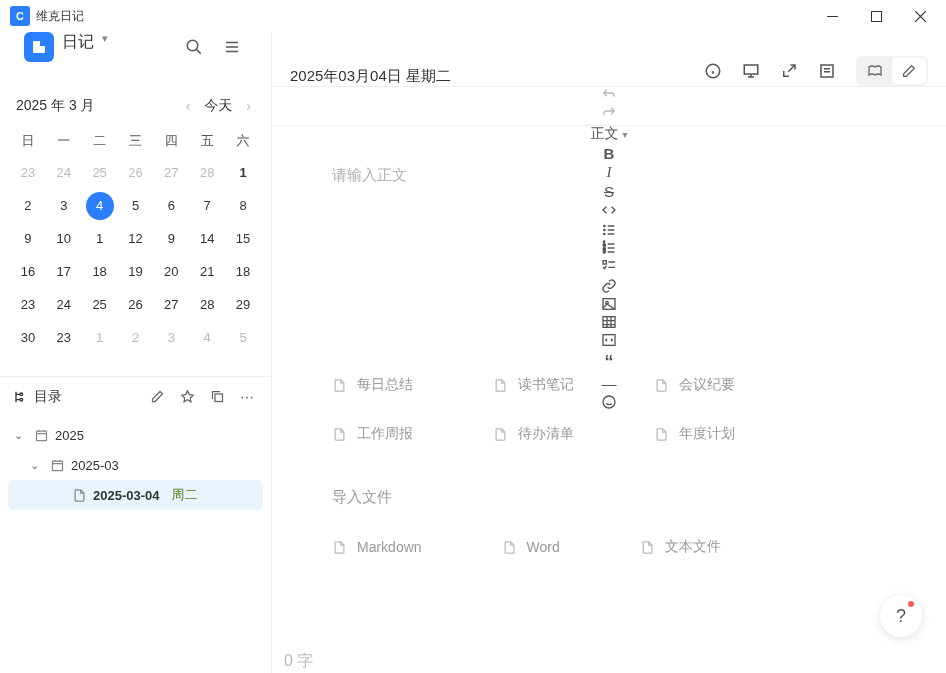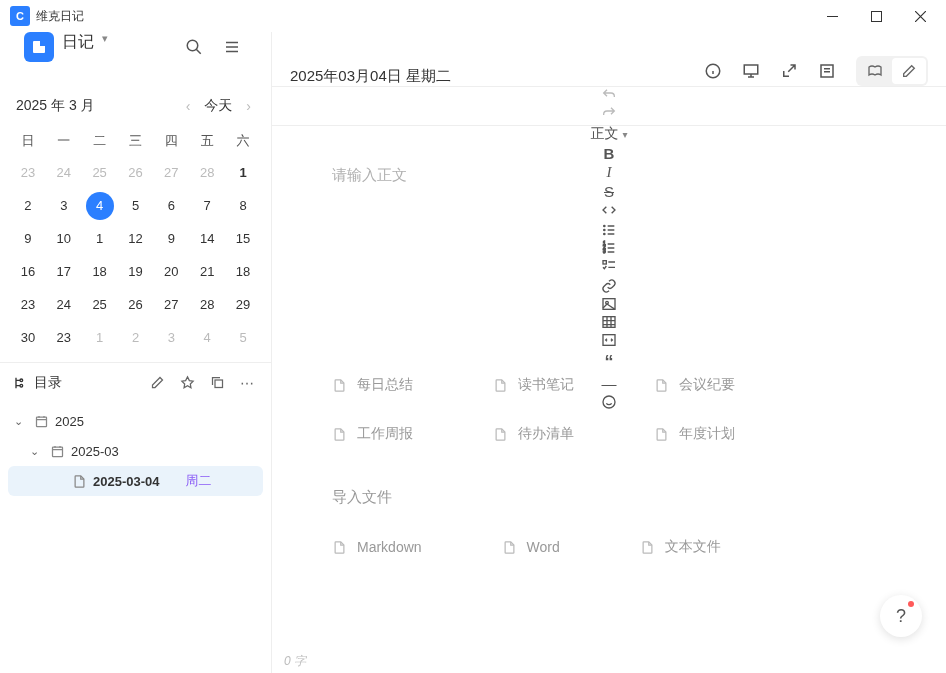--- a/index.html
+++ b/index.html
@@ -31,29 +31,29 @@
 .cal-head .nav { color: #bbb; padding: 2px 4px; cursor: pointer; }
 .cal-head .today { color: #333; padding: 2px 6px; cursor: pointer; }
 .cal-grid { display: grid; grid-template-columns: repeat(7, 1fr); padding: 0 10px 8px; }
 .cal-cell { height: 33px; display: flex; align-items: center; justify-content: center; font-size: 13px; color: #333; cursor: pointer; }
 .cal-cell.dim { color: #bbb; }
 .cal-cell.hdr { color: #555; font-weight: normal; cursor: default; height: 30px; }
 .cal-cell.sel span { width: 28px; height: 28px; background: #2b7fff; color: #fff; border-radius: 50%; display: flex; align-items: center; justify-content: center; }
 .cal-cell.bold { font-weight: bold; }
 
 
-.dir-head { height: 40px; border-top: 1px solid #eee; display: flex; align-items: center; padding: 0 12px; gap: 6px; font-size: 14px; color: #333; }
+.dir-head { height: 40px; border-top: 1px solid #eee; display: flex; align-items: center; padding: 0 12px; gap: 6px; font-size: 14px; color: #333; margin-top: 14px; }
 .dir-head .sp { flex: 1; }
 .dir-head .mini { width: 24px; height: 24px; display: flex; align-items: center; justify-content: center; color: #666; cursor: pointer; }
 .tree { flex: 1; overflow: auto; padding: 4px 8px; font-size: 13px; }
 .tree-row { height: 30px; display: flex; align-items: center; gap: 6px; border-radius: 4px; padding: 0 6px; cursor: pointer; color: #333; }
 .tree-row.active { background: #eaf3fb; border-radius: 6px; }
 .tree-row .tog { width: 14px; color: #666; font-size: 11px; }
 .tree-row .fico { color: #888; display: flex; }
-.tree-row .sub { color: #8b5cf6; margin-left: 20px; }
+.tree-row .sub { color: #4d7c0f; margin-left: 6px; }
 .ind1 { padding-left: 22px; }
 .ind2 { padding-left: 44px; }
 
 
 .doc-head { height: 54px; display: flex; align-items: flex-end; padding: 0 18px; gap: 8px; }
 .doc-title { flex: 1; font-size: 15px; color: #333; }
 .doc-head .icon-btn { color: #555; }
 .view-toggle { display: flex; background: #f1f1f1; border-radius: 6px; padding: 2px; margin-left: 6px; }
 .view-toggle .seg { width: 34px; height: 26px; display: flex; align-items: center; justify-content: center; border-radius: 4px; cursor: pointer; color: #666; }
 .view-toggle .seg.active { background: #fff; }
@@ -67,21 +67,21 @@
 
 
 .editor { flex: 1; overflow: auto; padding: 40px 60px; color: #b0b0b0; }
 .placeholder { font-size: 15px; margin-bottom: 180px; }
 .section-title { font-size: 15px; color: #999; margin-bottom: 20px; }
 .tpl-grid { display: flex; gap: 80px; margin-bottom: 20px; }
 .tpl-item { display: flex; align-items: center; gap: 10px; color: #999; font-size: 14px; cursor: pointer; margin-top: 11px; }
 .tpl-item .fico { color: #bbb; }
 
 
-.footer { height: 24px; padding: 0 12px; font-size: 12px; color: #bbb; display: flex; align-items: center; font-style: italic; }
+.footer { height: 24px; padding: 0 12px; font-size: 16px; color: #bbb; display: flex; align-items: center; }
 
 
 .help-fab { position: fixed; right: 24px; bottom: 36px; width: 42px; height: 42px; border-radius: 50%; background: #fff; box-shadow: 0 2px 10px rgba(0,0,0,.12); display: flex; align-items: center; justify-content: center; font-size: 18px; color: #555; cursor: pointer; }
 .help-fab .dot { position: absolute; top: 6px; right: 8px; width: 6px; height: 6px; background: #ff5a5a; border-radius: 50%; }
 
 svg { display: block; }
 </style>
 </head>
 <body>
 

